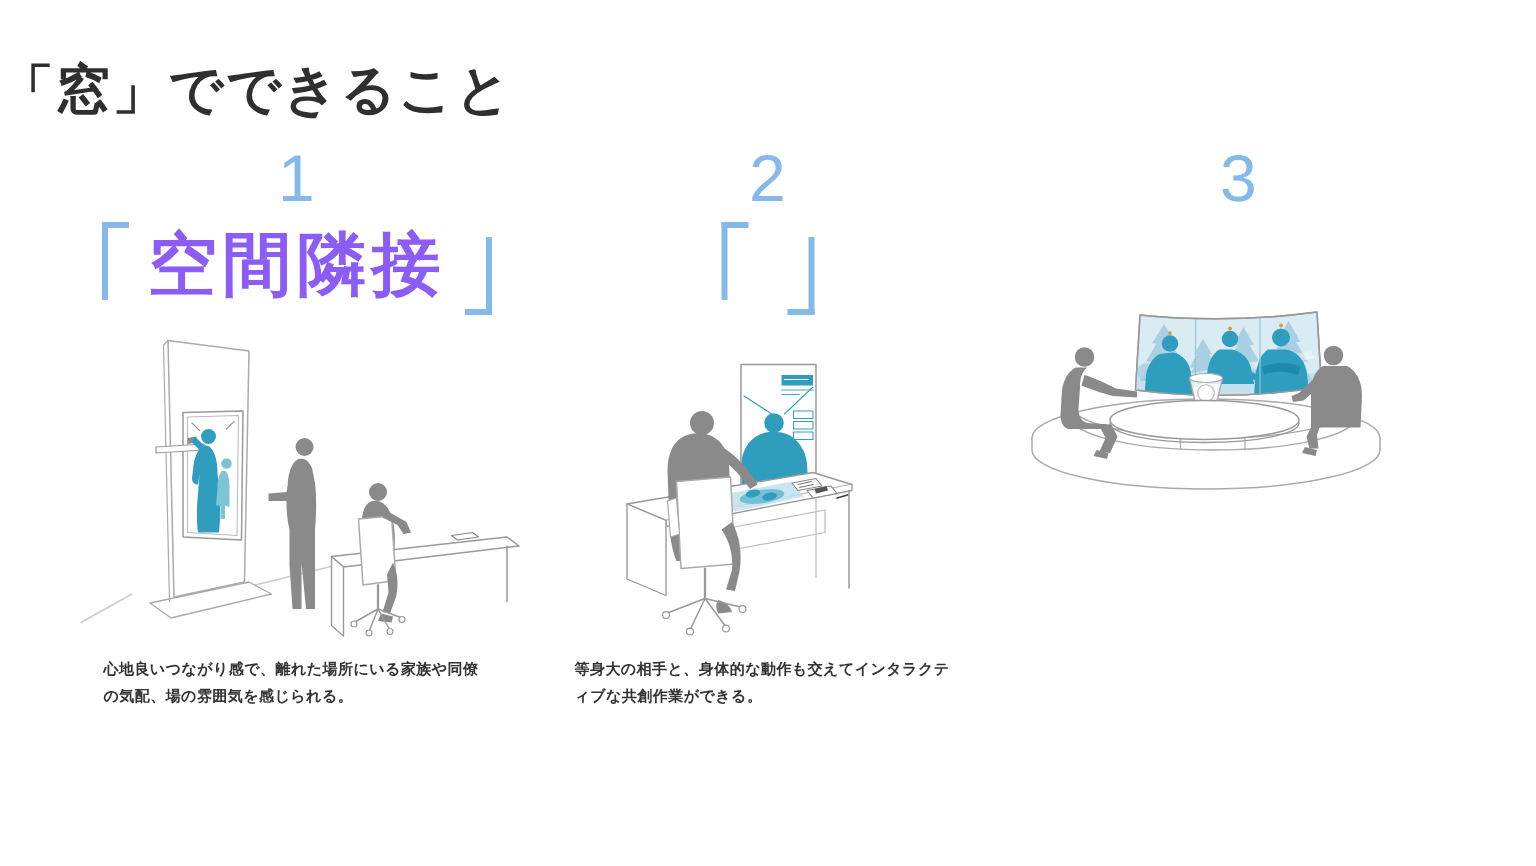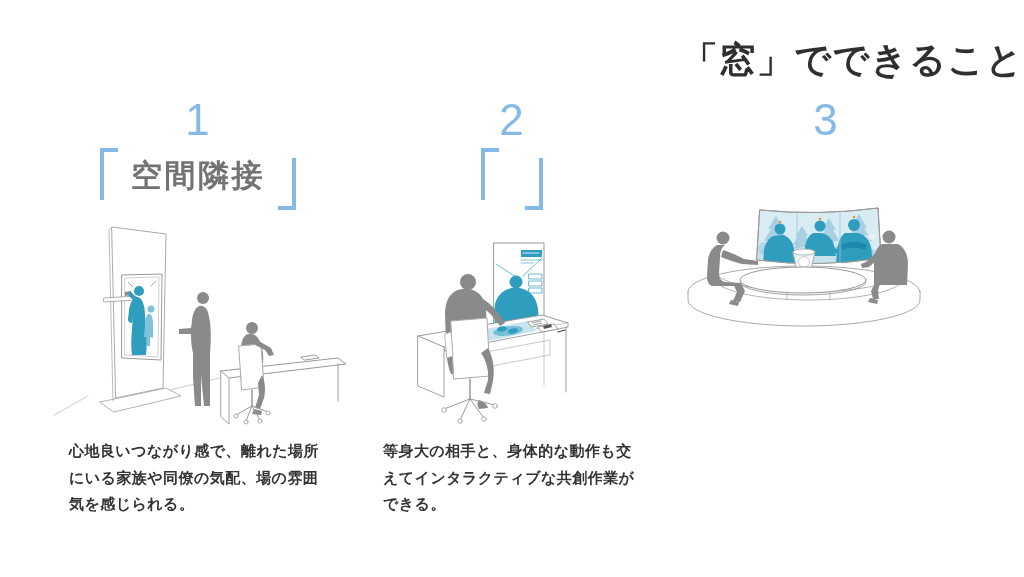--- a/index.html
+++ b/index.html
@@ -13,43 +13,43 @@
     --outline:#AAAAAA;
   }
   html,body{margin:0;padding:0;}
   body{
     width:1024px;height:577px;overflow:hidden;background:#ffffff;
     font-family:"Liberation Sans","DejaVu Sans",sans-serif;
     color:var(--text-color);
   }
   .slide{position:relative;width:1024px;height:577px;background:#fff;}
   .title{
-    margin:0;padding-top:42px;text-align:right;
+    margin:0;padding-top:42px;text-align:left;
     font-size:36px;font-weight:700;letter-spacing:0.04em;line-height:1;
     color:#2f2f2f;
   }
   .cols{display:flex;justify-content:center;gap:8px;margin-top:2px;}
   .col{width:306px;display:flex;flex-direction:column;align-items:center;}
   .num{
     margin-top:16px;font-size:44px;line-height:48px;font-weight:400;
     color:var(--accent);letter-spacing:0.02em;
   }
   .hrow{display:flex;margin-top:6px;height:56px;}
   .bk{width:18px;height:52px;box-sizing:border-box;}
   .bk-l{border-left:4px solid var(--accent);border-top:4px solid var(--accent);
         align-self:flex-start;margin-right:13px;margin-top:-2px;}
   .bk-r{border-right:4px solid var(--accent);border-bottom:4px solid var(--accent);
         align-self:flex-end;margin-left:13px;margin-bottom:-4px;}
   .heading{
-    margin:0;font-size:31px;line-height:52px;font-weight:700;
-    letter-spacing:0.08em;color:#737373;white-space:nowrap;
+    margin:0;font-size:46px;line-height:52px;font-weight:700;
+    letter-spacing:0.08em;color:#8b5cf6;white-space:nowrap;
   }
   .illo{height:212px;margin-top:12px;display:flex;align-items:flex-end;justify-content:center;}
   .desc{
-    width:258px;margin-top:8px;font-size:15px;line-height:1.78;
+    width:258px;margin-top:8px;font-size:10px;line-height:1.78;
     letter-spacing:0.03em;font-weight:600;text-align:left;color:var(--text-color);
   }
   svg{display:block;}
 </style>
 </head>
 <body>
 
 <div class="slide">
   <h1 class="title">「窓」でできること</h1>
 

